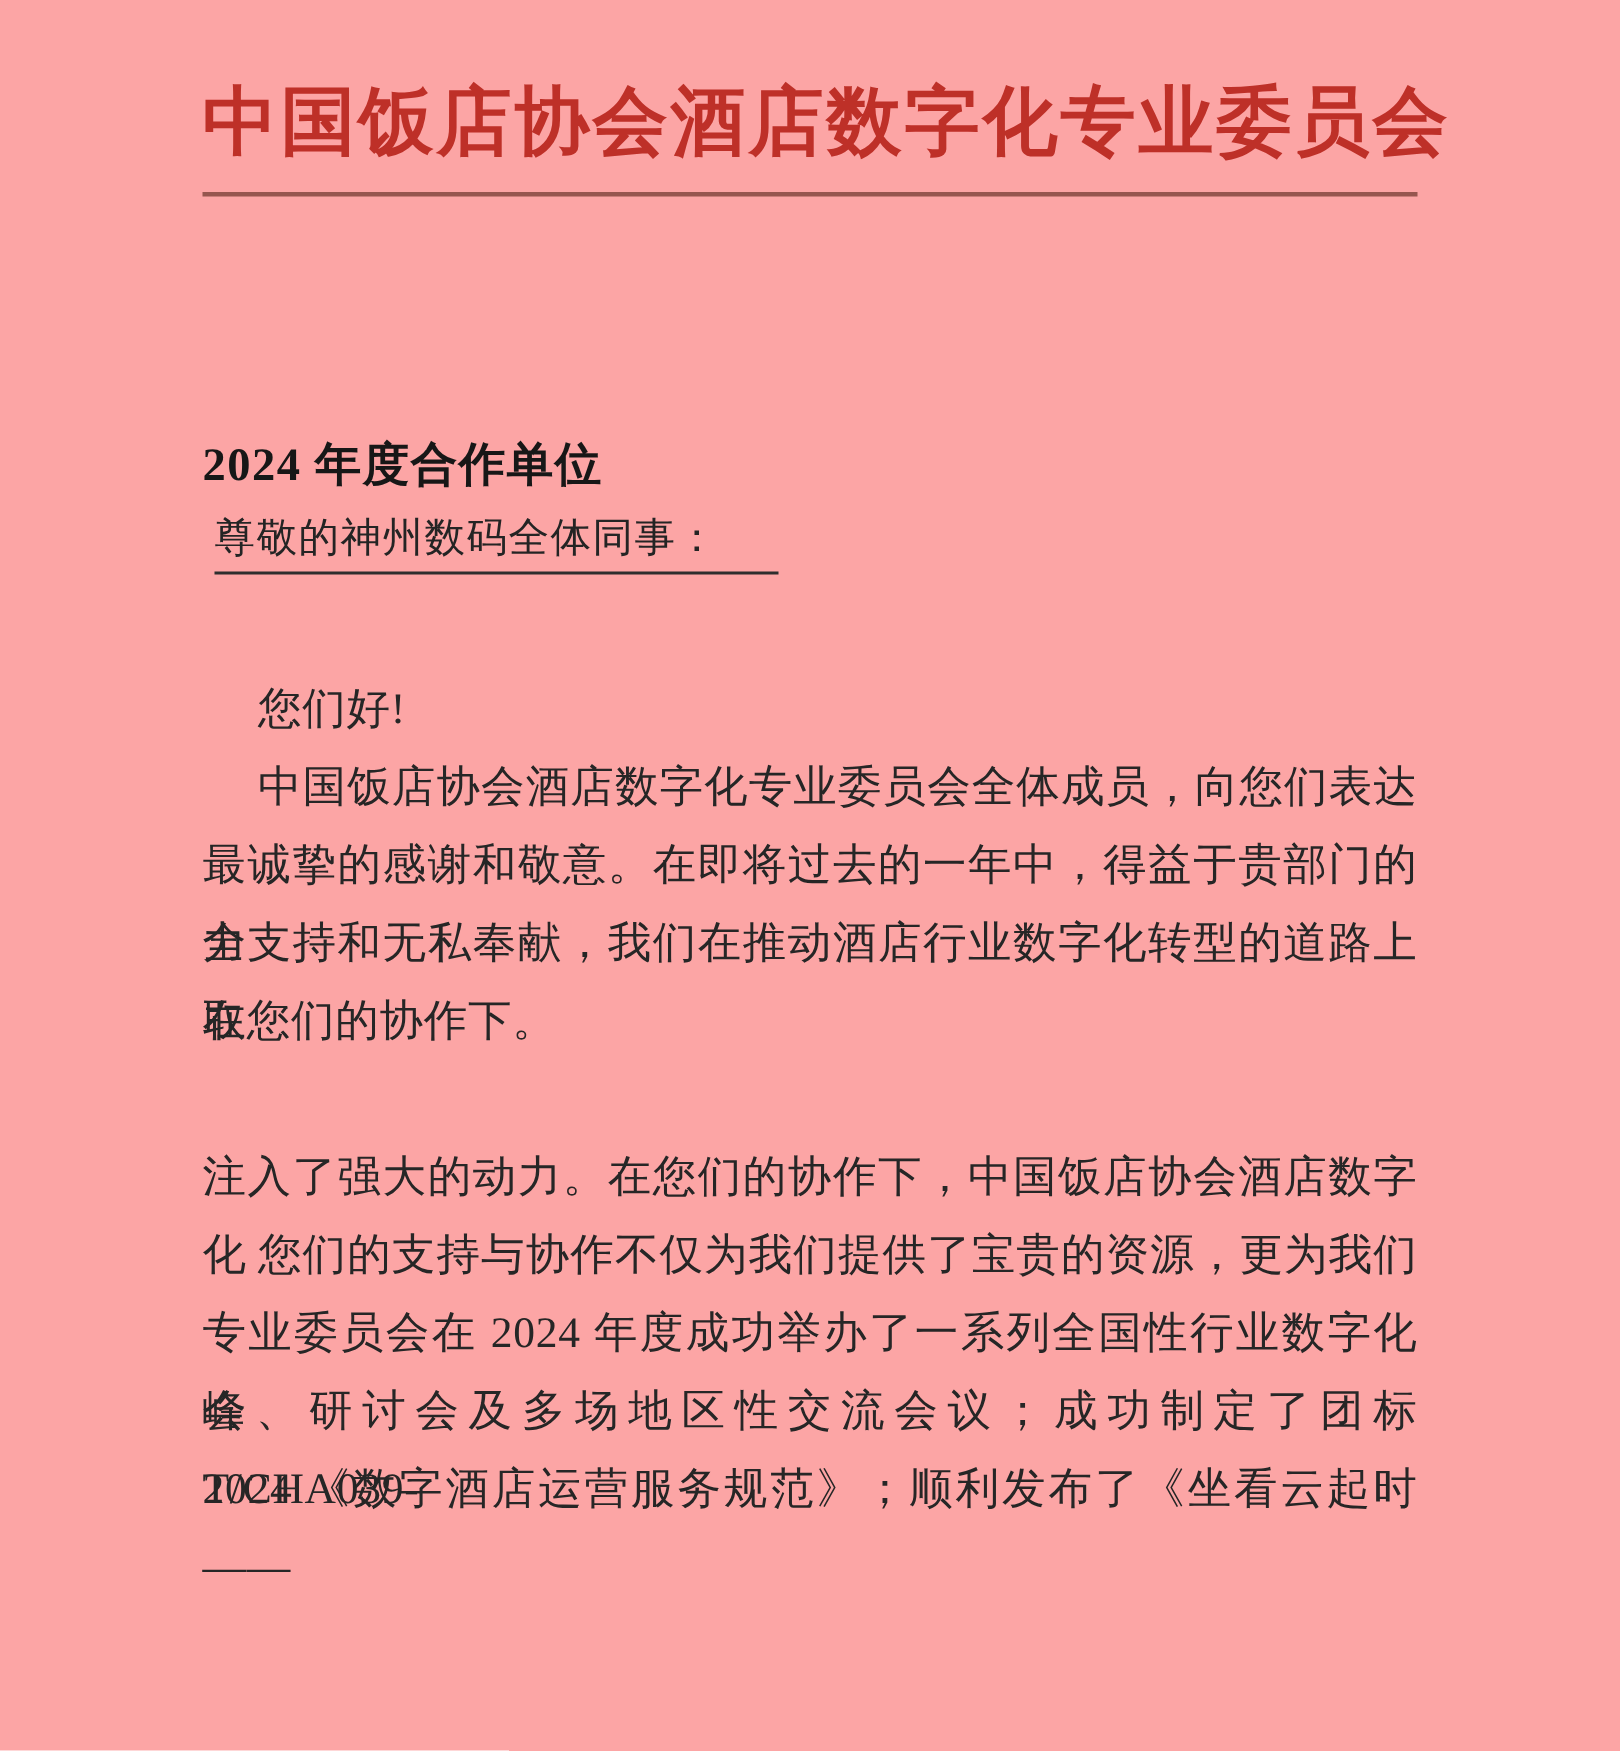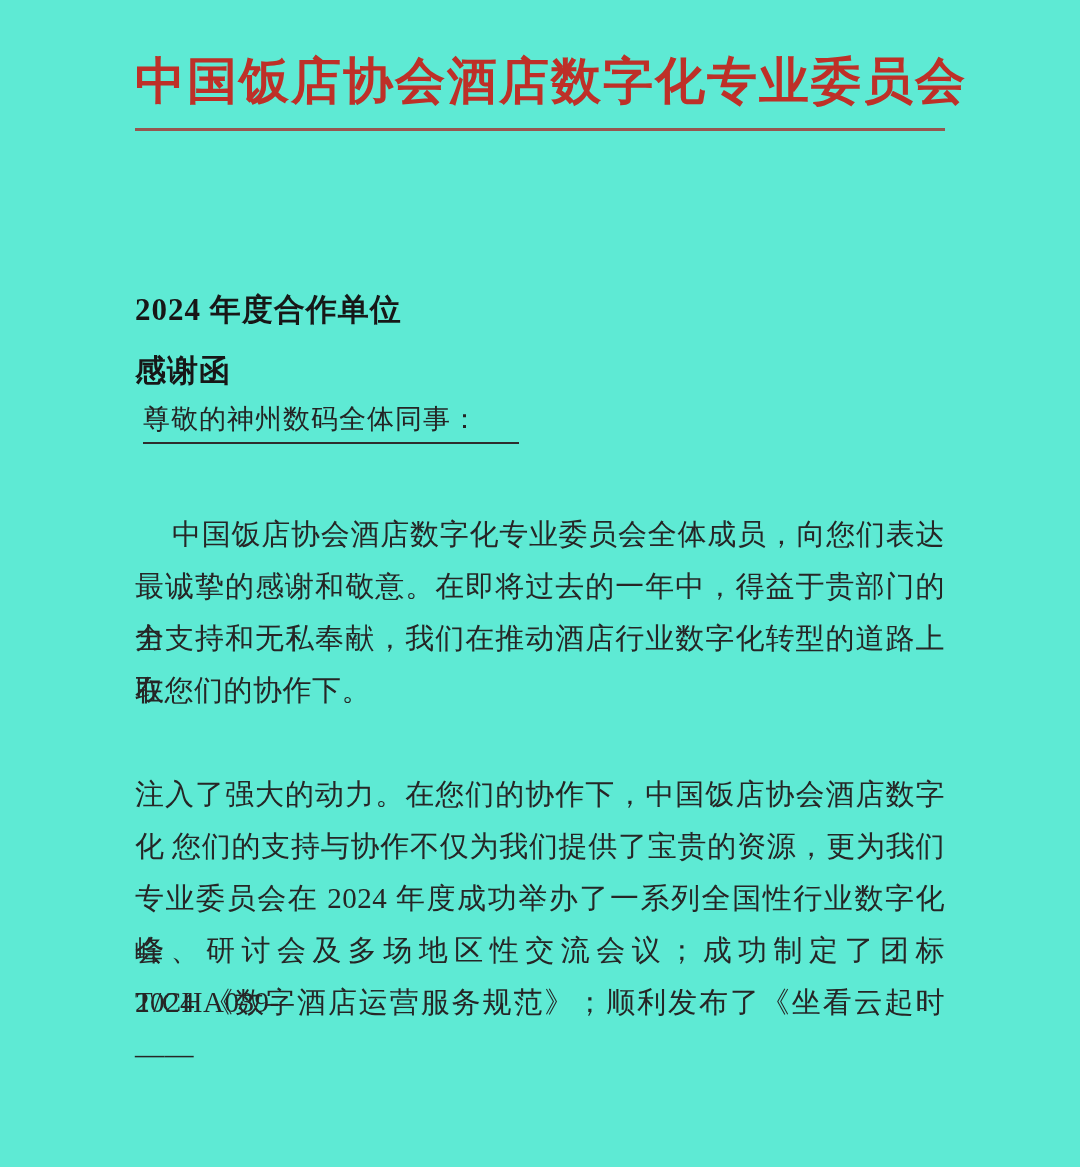--- a/index.html
+++ b/index.html
@@ -5,21 +5,21 @@
   html, body {
     margin: 0;
     padding: 0;
     background: #ffffff;
   }
   .page {
     position: relative;
     width: 1080px;
     height: 1167px;
     margin: 0 auto;
-    background: #5eead4;
+    background: #fca5a5;
     box-sizing: border-box;
     padding: 52px 135px 0 135px;
     overflow: hidden;
     font-family: "Liberation Serif", "DejaVu Serif", serif;
   }
   
   .lh-cn {
     text-align: center;
     color: var(--accent, #be3028);
     font-family: "Liberation Sans", "DejaVu Sans", sans-serif;
@@ -94,28 +94,30 @@
 <div class="page">
 
   <header>
     <div class="lh-cn">中国饭店协会酒店数字化专业委员会</div>
     <div class="lh-rule"></div>
   </header>
 
   <main>
     <h1 class="doc-title">
       <div>2024 年度合作单位</div>
-      <div>感谢函</div>
     </h1>
 
     <div class="salutation">
       <span class="salutation-text">尊敬的神州数码全体同事：</span>
     </div>
 
     <div class="letter-body">
+        <div class="paragraph">
+          <div class="line indent">您们好!</div>
+        </div>
         <div class="paragraph">
           <div class="line just indent">中国饭店协会酒店数字化专业委员会全体成员，向您们表达</div>
           <div class="line just">最诚挚的感谢和敬意。在即将过去的一年中，得益于贵部门的全</div>
           <div class="line just">力支持和无私奉献，我们在推动酒店行业数字化转型的道路上取</div>
           <div class="line">在您们的协作下。</div>
         </div>
         <div class="paragraph spaced">
           <div class="line just">注入了强大的动力。在您们的协作下，中国饭店协会酒店数字化</div>
           <div class="line just indent">您们的支持与协作不仅为我们提供了宝贵的资源，更为我们</div>
           <div class="line just">专业委员会在 2024 年度成功举办了一系列全国性行业数字化峰</div>

